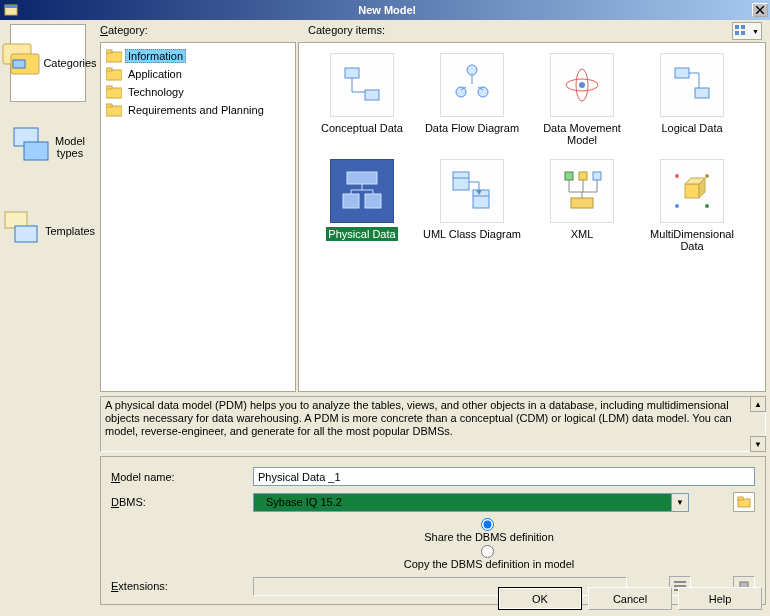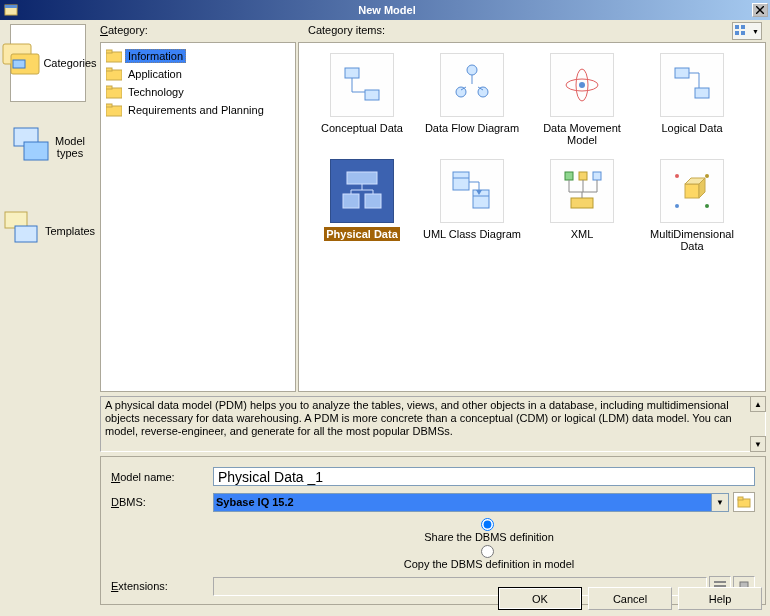--- a/index.html
+++ b/index.html
@@ -86,21 +86,21 @@
     padding:4px 2px;
   }
   .tree-item {
     display:flex; align-items:center;
     height:18px; padding-left:2px;
     cursor:default;
   }
   .tree-item .tree-icon { width:18px; height:16px; display:flex; align-items:center; justify-content:center; }
   .tree-item .tree-label { margin-left:2px; padding:1px 3px; }
   .tree-item.selected .tree-label {
-    background:#3b82f6;
+    background:#7dd3fc;
     border:1px dotted #7F7F7F;
     padding:0 2px;
   }
 
   .items-panel {
     position:absolute;
     top:22px; left:298px; right:4px; height:350px;
     border:1px solid #ACA899;
     background:#fff;
     overflow:auto;
@@ -125,23 +125,22 @@
     margin-top:4px;
     text-align:center;
     line-height:12px;
     padding:1px 2px;
   }
   .cat-item.selected .cat-icon-wrap {
     background:#3C62B0;
     border-color:#2F4E8C;
   }
   .cat-item.selected .cat-label {
-    background:#a16207;
+    background:#15803d;
     color:#fff;
-    font-weight:bold;
   }
 
   .desc-panel {
     position:absolute;
     top:376px; left:100px; right:4px; height:56px;
     border:1px inset #fff;
     background:#ECE9D8;
     padding:2px 4px;
     line-height:13px;
   }
@@ -161,40 +160,40 @@
   .form-panel {
     position:absolute;
     top:436px; left:100px; right:4px;
     border:1px solid #ACA899;
     background:#ECE9D8;
     padding:10px 10px 8px 10px;
   }
   .form-row {
     display:flex; align-items:center;
     margin-bottom:6px;
+    gap:40px;
   }
   .form-row .flabel { width:102px; }
   .text-input {
     flex:1;
     height:19px;
     border:1px solid #7F9DB9;
     background:#fff;
     padding:2px 4px;
     font-family:inherit;
-    font-size:14px;
+    font-size:11px;
   }
   .combo {
     flex:1;
     height:19px;
     border:1px solid #7F9DB9;
-    background:#3b82f6;
+    background:#15803d;
     display:flex; align-items:center;
-    padding-left:2px;
+    padding-left:12px;
     position:relative;
-    font-weight:bold;
   }
   .combo .combo-arrow {
     position:absolute; right:0; top:0; bottom:0; width:17px;
     background:#ECE9D8;
     border-left:1px solid #7F9DB9;
     display:flex; align-items:center; justify-content:center;
     font-size:8px;
   }
   .small-btn {
     width:22px; height:20px;

